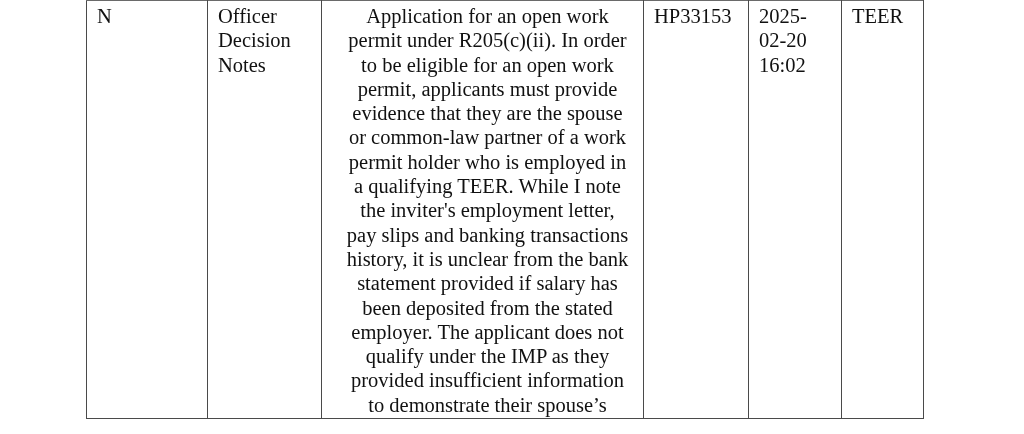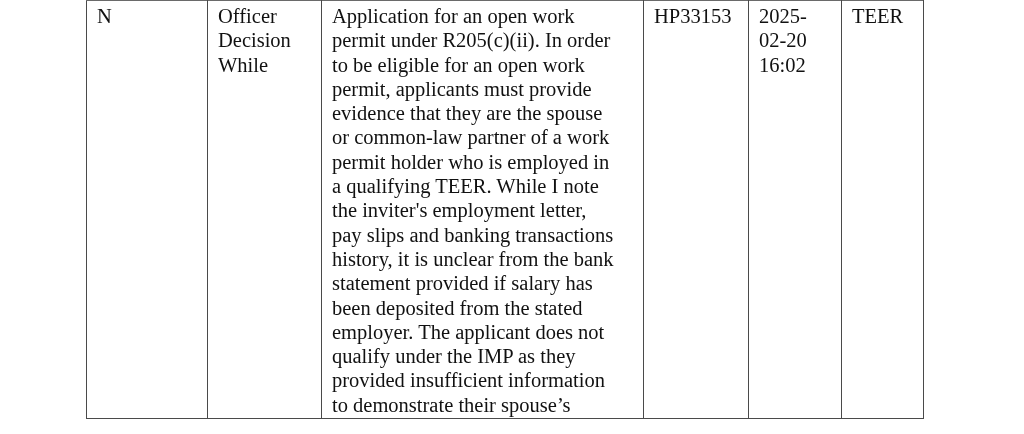--- a/index.html
+++ b/index.html
@@ -37,21 +37,21 @@
     table.notes-table tr {
       border-top: 0;
     }
     table.notes-table td { border-top: 1px solid #6a6a6a; }
     .col-flag   { width: 121px; }
     .col-type   { width: 114px; }
     .col-notes  { width: 322px; }
     .col-id     { width: 105px; }
     .col-date   { width: 93px; }
     .col-office { width: 82px; }
-    td.c-notes { padding-left: 8px; padding-right: 6px; }
+    td.c-notes { padding-left: 8px; padding-right: 6px; text-align: center; }
     td.c-id { padding-left: 9px; }
     td.c-date { padding-left: 9px; margin-left: 24px; }
     td.c-office { padding-left: 11px; }
     .notes-text {
       white-space: pre-line;
     }
   </style>
 </head>
 <body>
 
@@ -63,21 +63,21 @@
       <col class="col-notes">
       <col class="col-id">
       <col class="col-date">
       <col class="col-office">
     </colgroup>
     <tbody>
         <tr>
       <td class="c-flag notes-text">N</td>
       <td class="c-type notes-text">Officer
 Decision
-While</td>
+Notes</td>
       <td class="c-notes notes-text">Application for an open work
 permit under R205(c)(ii). In order
 to be eligible for an open work
 permit, applicants must provide
 evidence that they are the spouse
 or common-law partner of a work
 permit holder who is employed in
 a qualifying TEER. While I note
 the inviter's employment letter,
 pay slips and banking transactions

